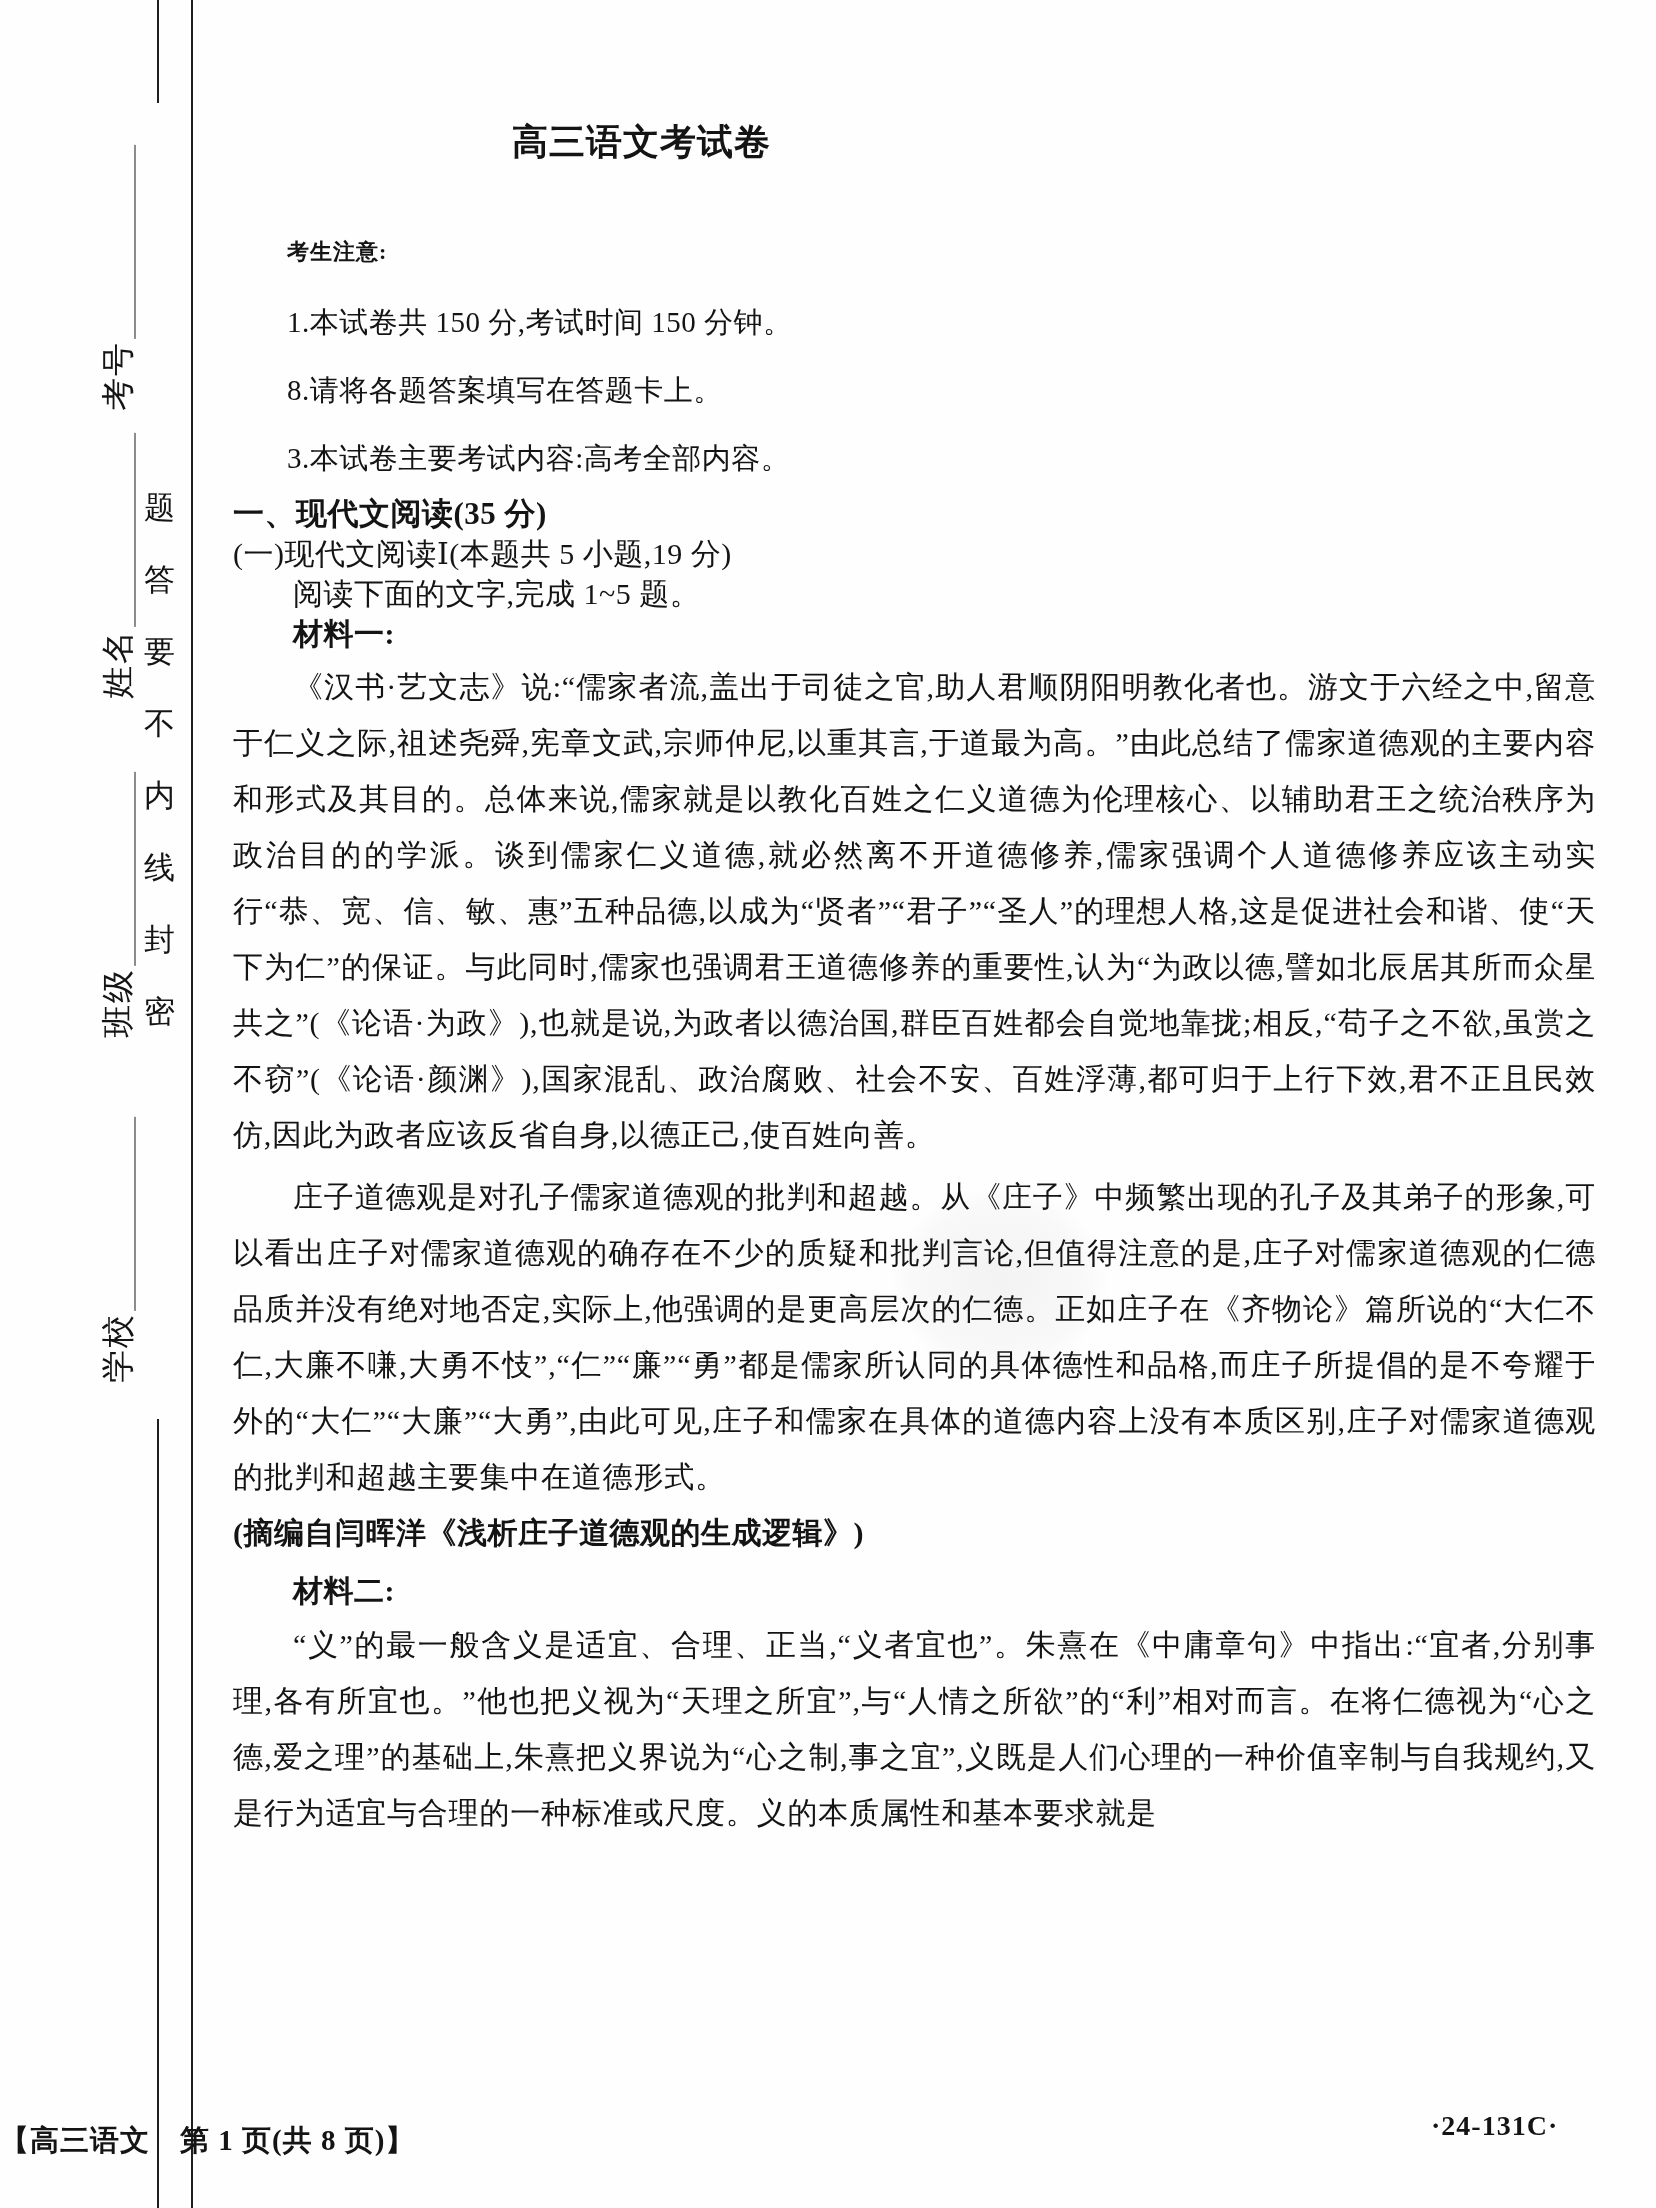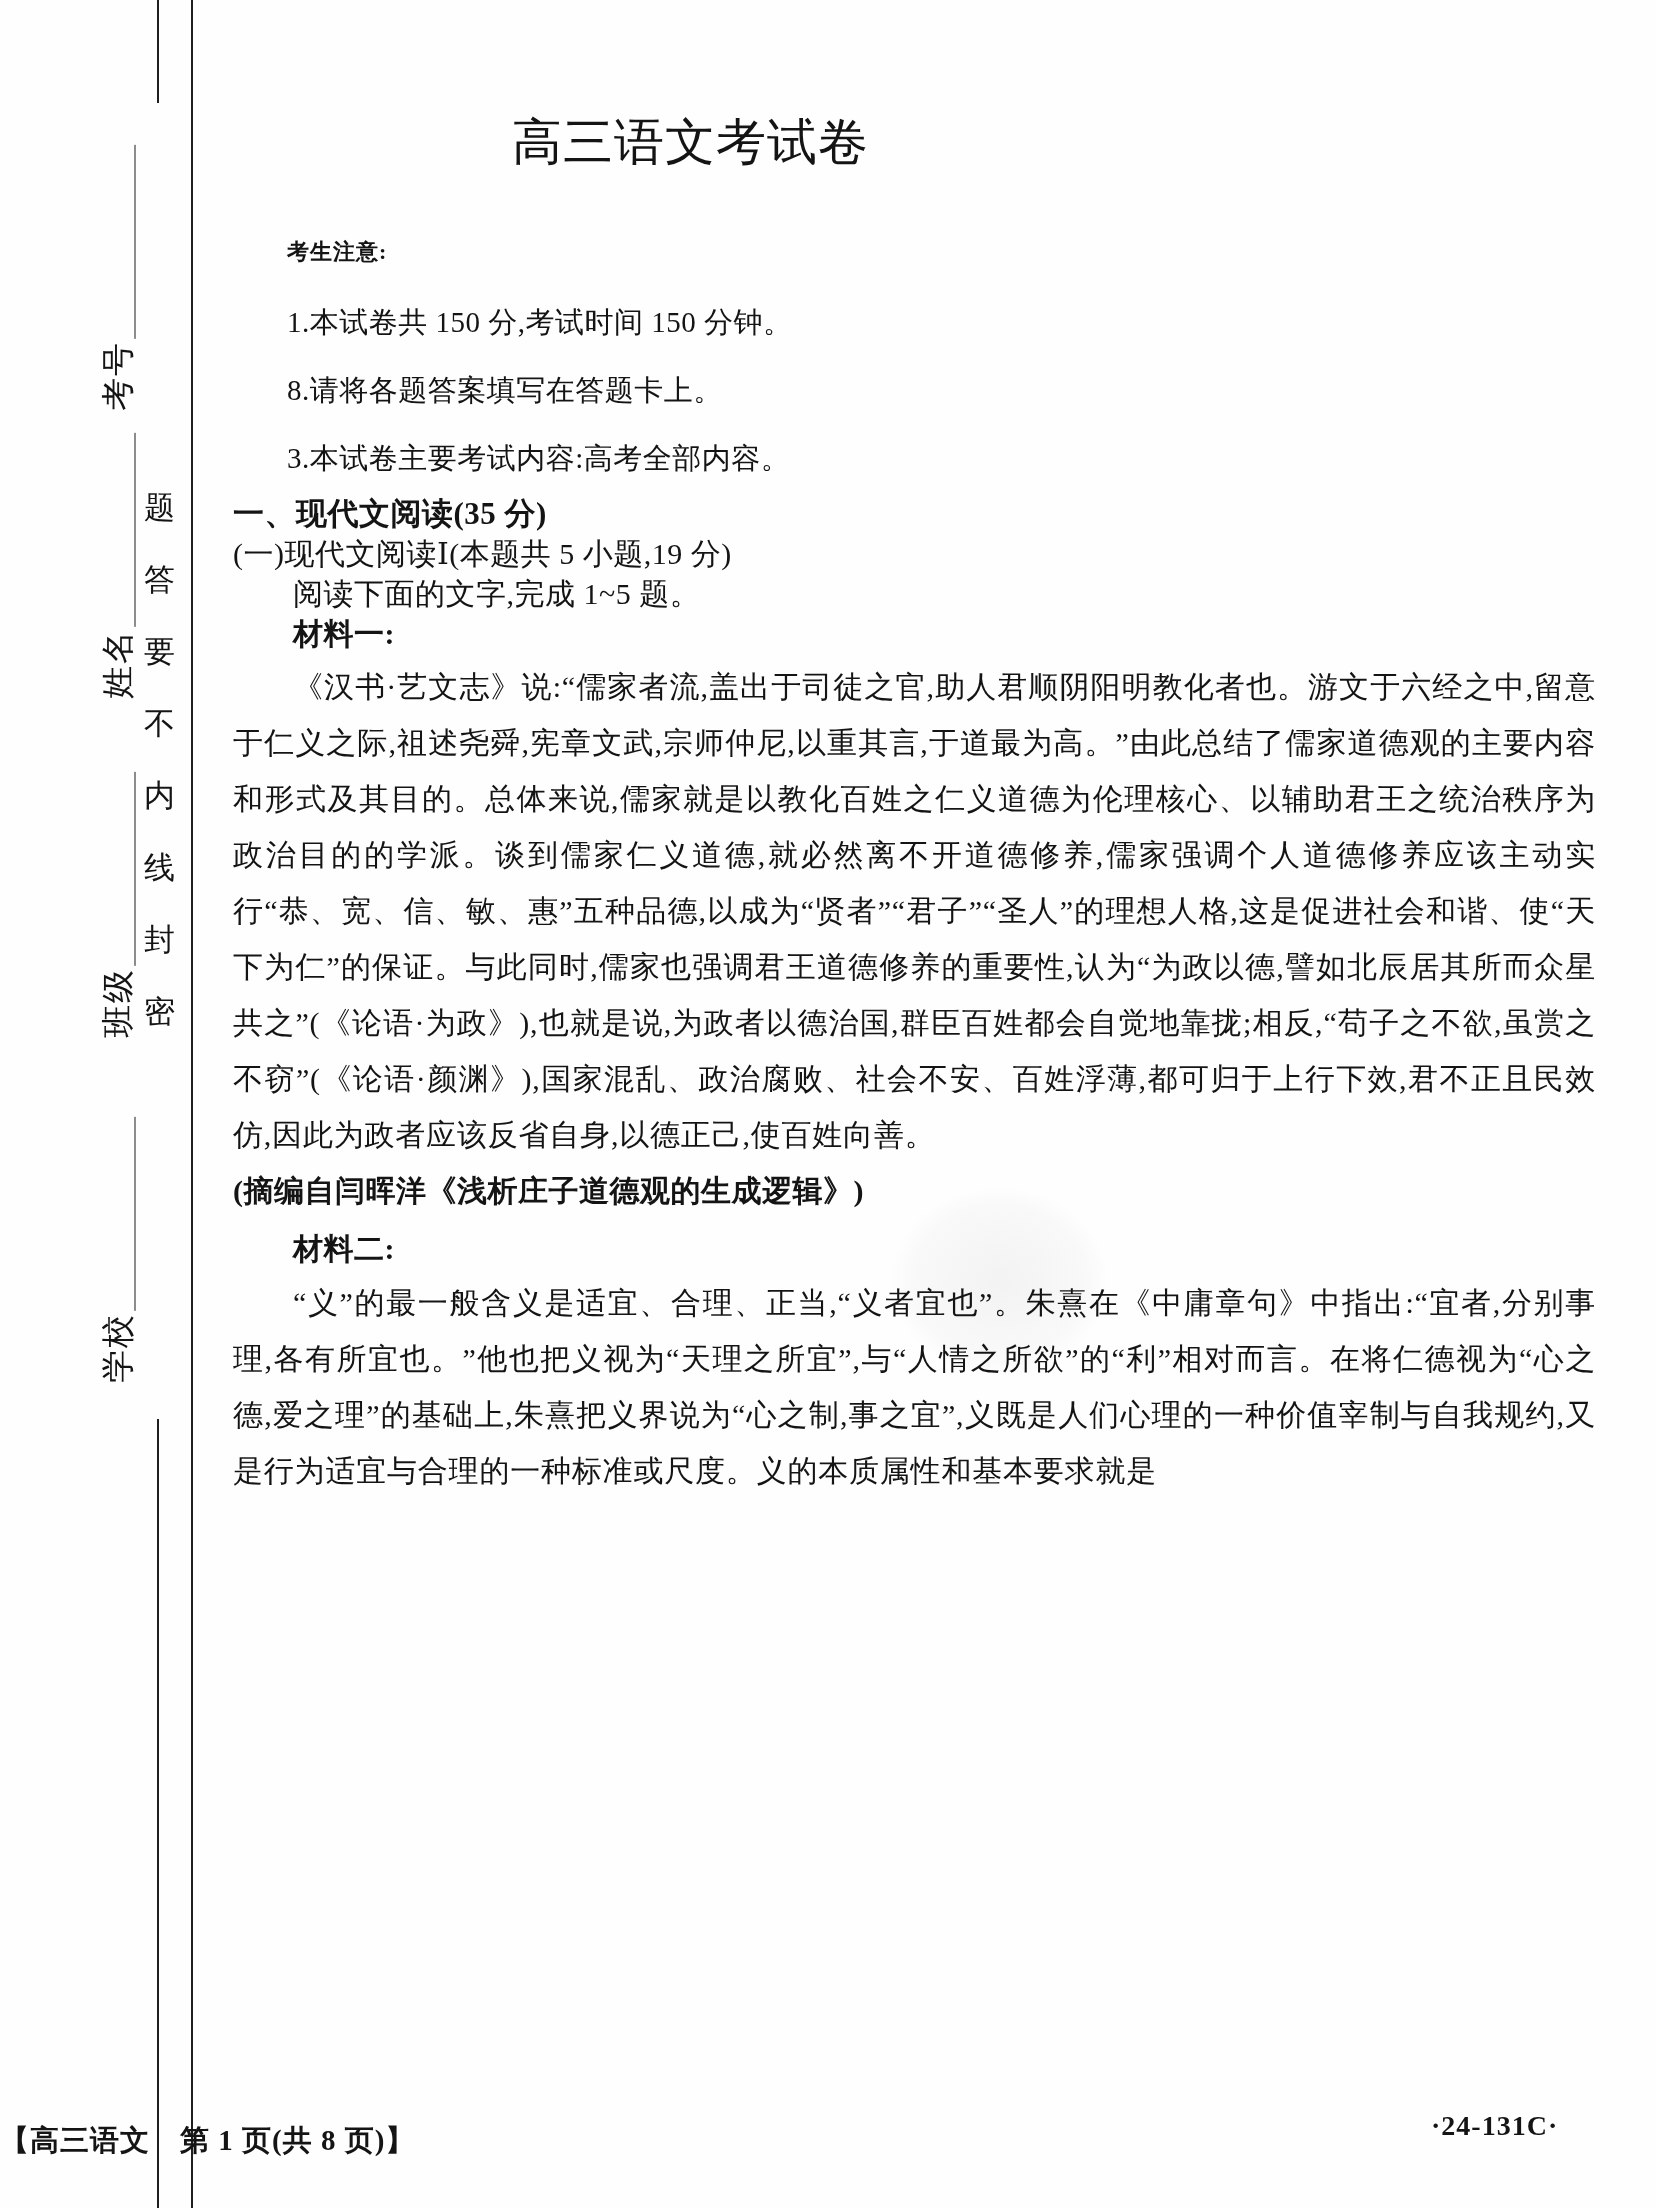--- a/index.html
+++ b/index.html
@@ -36,21 +36,21 @@
     border-bottom:1.9px solid #1a1a1a;
     vertical-align:text-bottom;
     margin-left:1.9px;
   }
 
   
   .content{position:absolute;left:233px;top:0;width:1363px;}
   .title{
     width:fit-content;
     margin:107px 0 0 279px;
-    font-size:50px;font-weight:400;letter-spacing:1px;
+    font-size:36px;font-weight:700;letter-spacing:1px;
     line-height:70px;
   }
   .notice{margin:54px 0 0 54px;}
   .notice-head{font-size:22px;font-weight:700;line-height:41px;letter-spacing:1px;}
   .notice-item{font-size:29px;line-height:36px;letter-spacing:0.5px;margin-top:32px;}
 
   .sec-head{margin-top:17.5px;font-size:31px;font-weight:700;line-height:40px;letter-spacing:0.5px;}
   .sec-sub{font-size:30px;line-height:40px;letter-spacing:0.5px;}
   .sec-line{font-size:30px;line-height:40px;letter-spacing:0.5px;text-indent:2em;}
   .mat-label{font-size:30px;font-weight:700;line-height:40px;letter-spacing:0.5px;text-indent:2em;}
@@ -127,20 +127,21 @@
       <div class="notice-item">8.请将各题答案填写在答题卡上。</div>
       <div class="notice-item">3.本试卷主要考试内容:高考全部内容。</div>
     </div>
 
     <div class="sec-head">一、现代文阅读(35 分)</div>
     <div class="sec-sub">(一)现代文阅读Ⅰ(本题共 5 小题,19 分)</div>
     <div class="sec-line">阅读下面的文字,完成 1~5 题。</div>
 
     <div class="mat-label">材料一:</div>
     <div class="body-para">《汉书·艺文志》说:“儒家者流,盖出于司徒之官,助人君顺阴阳明教化者也。游文于六经之中,留意于仁义之际,祖述尧舜,宪章文武,宗师仲尼,以重其言,于道最为高。”由此总结了儒家道德观的主要内容和形式及其目的。总体来说,儒家就是以教化百姓之仁义道德为伦理核心、以辅助君王之统治秩序为政治目的的学派。谈到儒家仁义道德,就必然离不开道德修养,儒家强调个人道德修养应该主动实行“恭、宽、信、敏、惠”五种品德,以成为“贤者”“君子”“圣人”的理想人格,这是促进社会和谐、使“天下为仁”的保证。与此同时,儒家也强调君王道德修养的重要性,认为“为政以德,譬如北辰居其所而众星共之”(《论语·为政》),也就是说,为政者以德治国,群臣百姓都会自觉地靠拢;相反,“苟子之不欲,虽赏之不窃”(《论语·颜渊》),国家混乱、政治腐败、社会不安、百姓浮薄,都可归于上行下效,君不正且民效仿,因此为政者应该反省自身,以德正己,使百姓向善。</div>
+    <div class="body-para">庄子道德观是对孔子儒家道德观的批判和超越。从《庄子》中频繁出现的孔子及其弟子的形象,可以看出庄子对儒家道德观的确存在不少的质疑和批判言论,但值得注意的是,庄子对儒家道德观的仁德品质并没有绝对地否定,实际上,他强调的是更高层次的仁德。正如庄子在《齐物论》篇所说的“大仁不仁,大廉不嗛,大勇不忮”,“仁”“廉”“勇”都是儒家所认同的具体德性和品格,而庄子所提倡的是不夸耀于外的“大仁”“大廉”“大勇”,由此可见,庄子和儒家在具体的道德内容上没有本质区别,庄子对儒家道德观的批判和超越主要集中在道德形式。</div>
     <div class="attribution">(摘编自闫晖洋《浅析庄子道德观的生成逻辑》)</div>
 
     <div class="mat-label second">材料二:</div>
     <div class="body-para">“义”的最一般含义是适宜、合理、正当,“义者宜也”。朱熹在《中庸章句》中指出:“宜者,分别事理,各有所宜也。”他也把义视为“天理之所宜”,与“人情之所欲”的“利”相对而言。在将仁德视为“心之德,爱之理”的基础上,朱熹把义界说为“心之制,事之宜”,义既是人们心理的一种价值宰制与自我规约,又是行为适宜与合理的一种标准或尺度。义的本质属性和基本要求就是</div>
 
   </div>
 
   <div class="footer">【高三语文　第 1 页(共 8 页)】</div>
   <div class="exam-code">·24-131C·</div>
 

